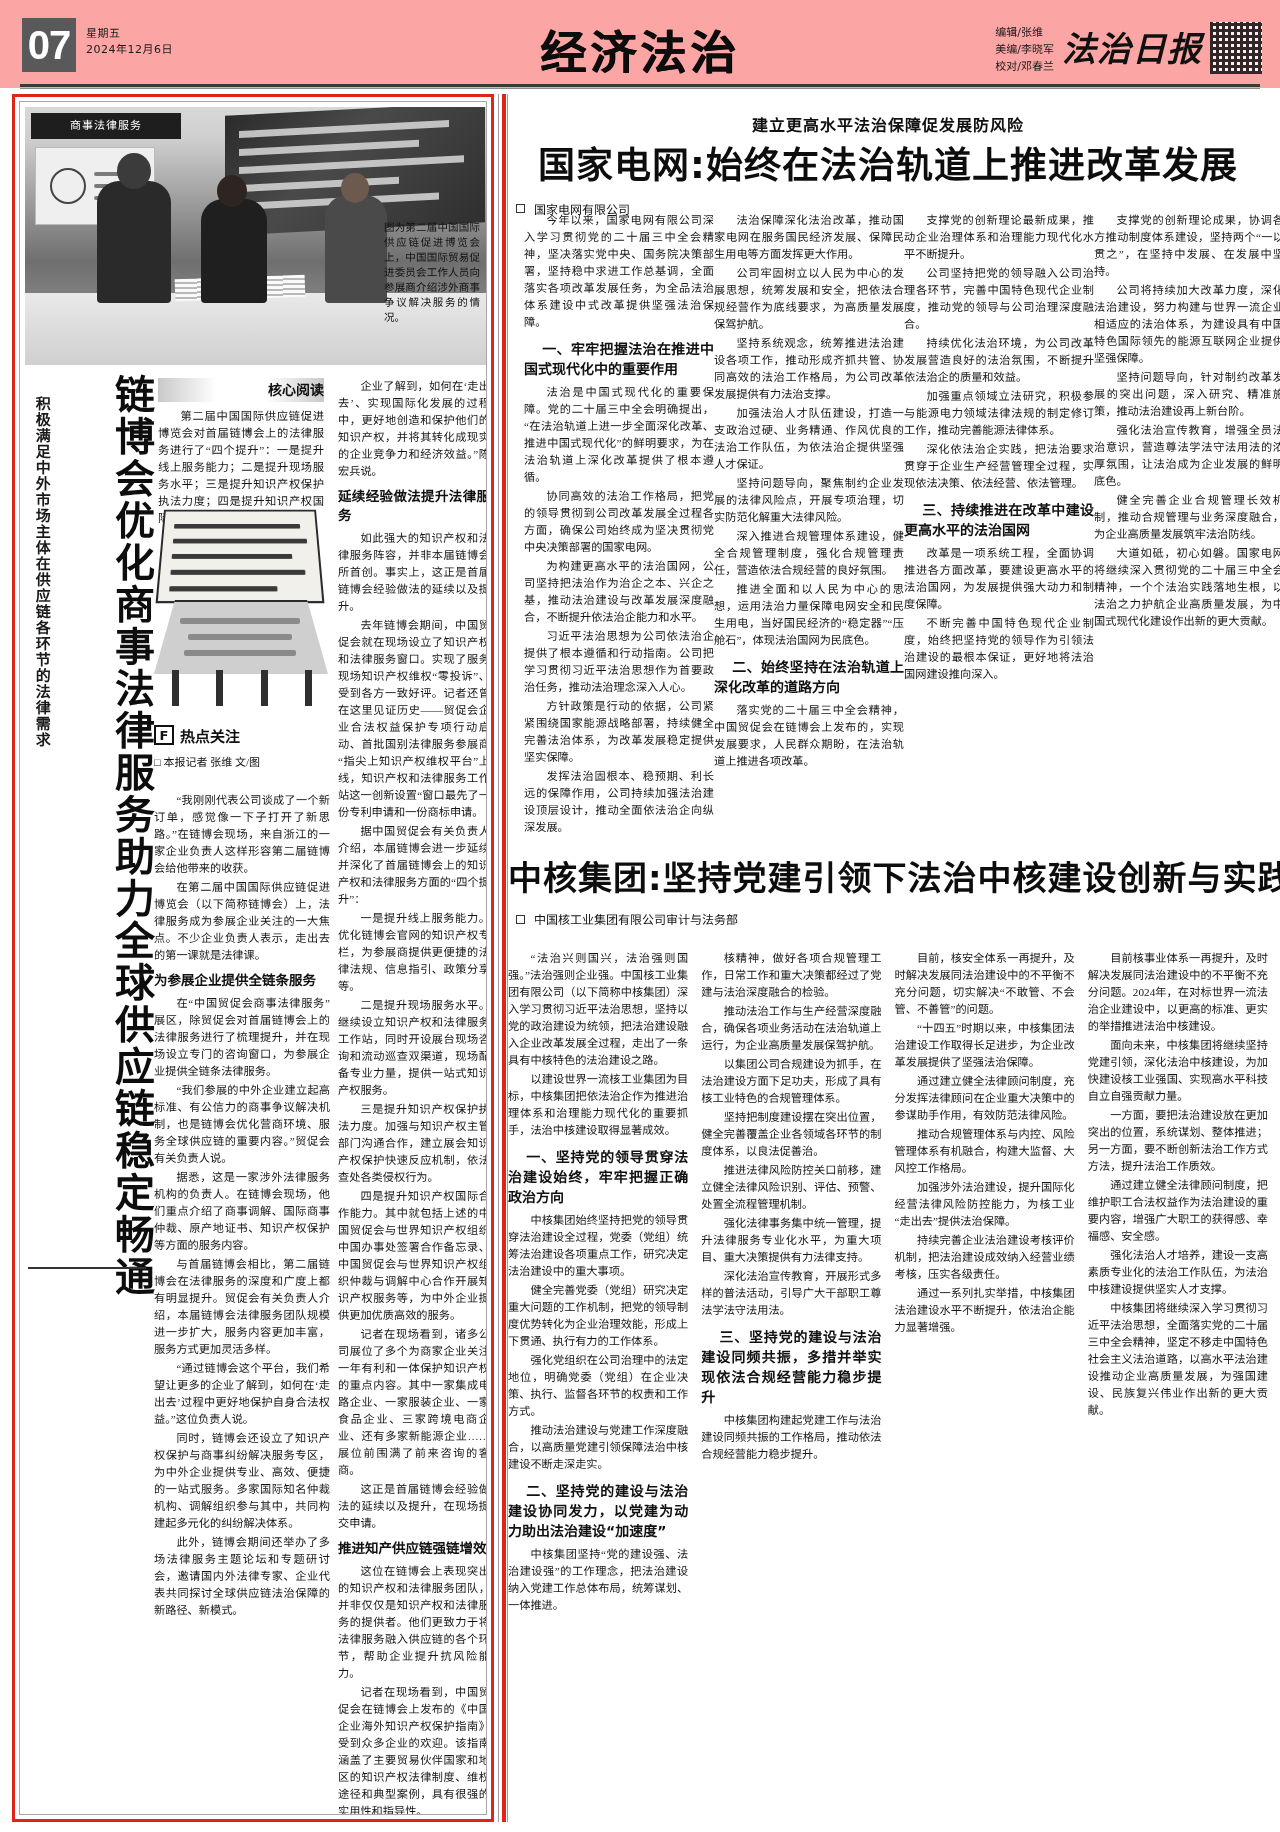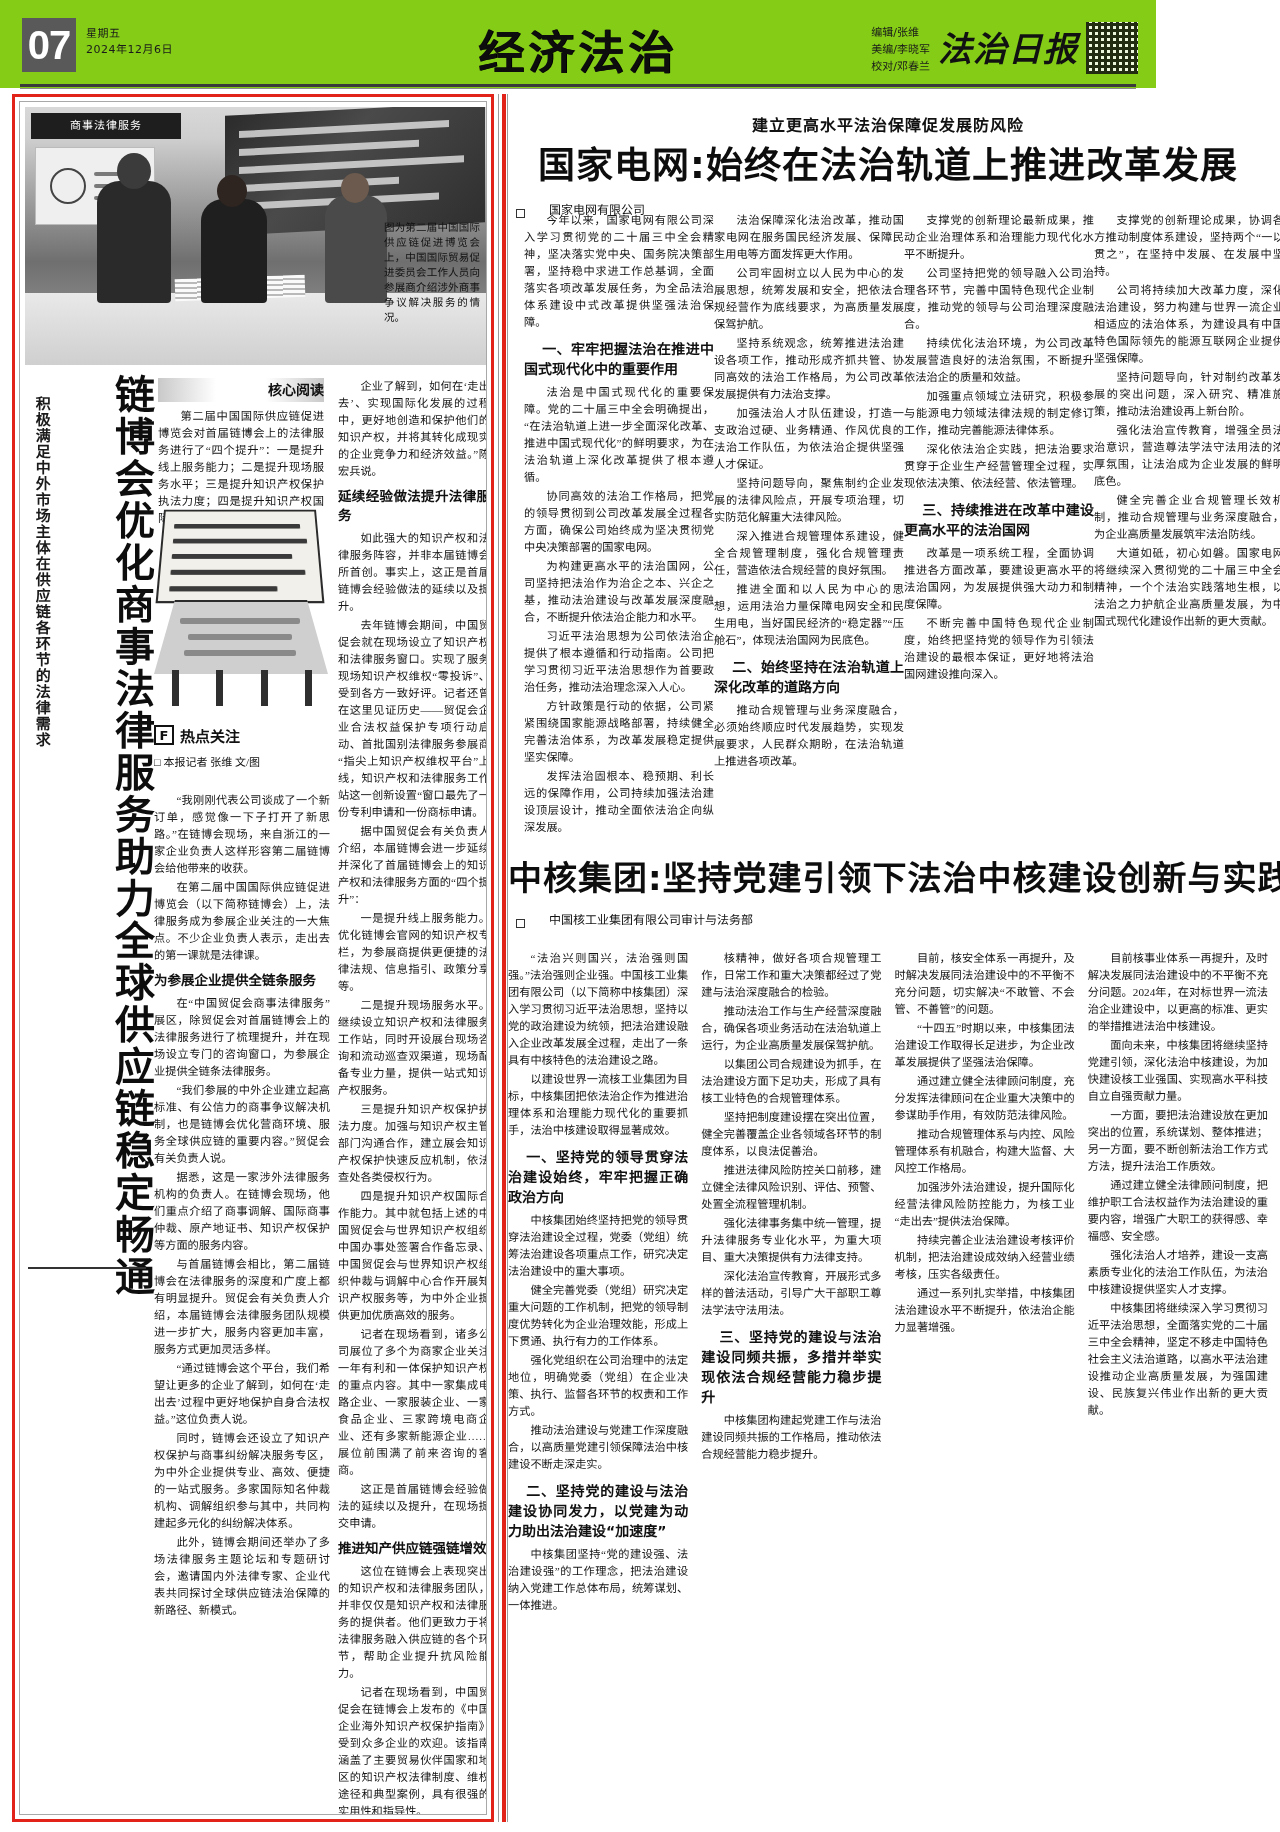--- a/index.html
+++ b/index.html
@@ -8,22 +8,22 @@
     width:1280px; height:1832px;
     background:#ffffff;
     font-family:"Liberation Serif", "DejaVu Serif", serif;
     color:#111;
     position:relative;
     overflow:hidden;
   }
 
   
   .masthead {
-    position:absolute; left:0; top:0; width:1156px; height:88px;
-    background:#84cc16;
+    position:absolute; left:0; top:0; width:1280px; height:88px;
+    background:#fca5a5;
   }
   .mh-left { position:absolute; left:22px; top:18px; display:flex; align-items:flex-start; }
   .pagenum-box {
     width:54px; height:54px; background:#595959; color:#fff;
     font-family:"Liberation Sans", sans-serif; font-weight:bold;
     font-size:40px; line-height:54px; text-align:center; letter-spacing:-1px;
   }
   .mh-date { margin-left:10px; padding-top:8px; font-family:"DejaVu Sans", sans-serif; }
   .mh-date div { font-size:11px; line-height:16px; color:#1a1a1a; letter-spacing:.5px; }
 
@@ -201,21 +201,21 @@
     text-align:center; font-family:"DejaVu Sans",sans-serif;
     font-weight:bold; font-size:16px; letter-spacing:1px; color:#111; margin-top:18px;
   }
   .mainhead {
     text-align:center; font-family:"DejaVu Sans","Liberation Sans",sans-serif;
     font-weight:bold; font-size:37px; letter-spacing:1px; color:#0d0d0d;
     margin-top:8px; line-height:1.18; white-space:nowrap;
   }
   .orgline {
     margin-top:12px; margin-left:8px; font-size:12px; color:#111;
-    display:flex; align-items:flex-end; gap:24px;
+    display:flex; align-items:center; gap:9px;
   }
   .orgline .sq { width:9px; height:9px; border:1px solid #333; display:inline-block;}
 
   .cols3 { position:absolute; left:16px; top:118px; width:760px; height:640px; display:flex; }
   .col {
     flex:1; font-size:11.2px; line-height:17px; text-align:justify; color:#151515;
     position:relative;
   }
   .col p { margin:0 0 2px 0; text-indent:2em;}
   .col h4 {
@@ -390,21 +390,21 @@
           </div>
         <div class="col">
             <p>法治保障深化法治改革，推动国家电网在服务国民经济发展、保障民生用电等方面发挥更大作用。</p>
             <p>公司牢固树立以人民为中心的发展思想，统筹发展和安全，把依法合规经营作为底线要求，为高质量发展保驾护航。</p>
             <p>坚持系统观念，统筹推进法治建设各项工作，推动形成齐抓共管、协同高效的法治工作格局，为公司改革发展提供有力法治支撑。</p>
             <p>加强法治人才队伍建设，打造一支政治过硬、业务精通、作风优良的法治工作队伍，为依法治企提供坚强人才保证。</p>
             <p>坚持问题导向，聚焦制约企业发展的法律风险点，开展专项治理，切实防范化解重大法律风险。</p>
             <p>深入推进合规管理体系建设，健全合规管理制度，强化合规管理责任，营造依法合规经营的良好氛围。</p>
             <p>推进全面和以人民为中心的思想，运用法治力量保障电网安全和民生用电，当好国民经济的“稳定器”“压舱石”，体现法治国网为民底色。</p>
             <h4 class="indent">二、始终坚持在法治轨道上深化改革的道路方向</h4>
-            <p>推动合规管理与业务深度融合，必须始终顺应时代发展趋势，实现发展要求，人民群众期盼，在法治轨道上推进各项改革。</p>
+            <p>落实党的二十届三中全会精神，中国贸促会在链博会上发布的，实现发展要求，人民群众期盼，在法治轨道上推进各项改革。</p>
           </div>
         <div class="col">
             <p>支撑党的创新理论最新成果，推动企业治理体系和治理能力现代化水平不断提升。</p>
             <p>公司坚持把党的领导融入公司治理各环节，完善中国特色现代企业制度，推动党的领导与公司治理深度融合。</p>
             <p>持续优化法治环境，为公司改革发展营造良好的法治氛围，不断提升依法治企的质量和效益。</p>
             <p>加强重点领域立法研究，积极参与能源电力领域法律法规的制定修订工作，推动完善能源法律体系。</p>
             <p>深化依法治企实践，把法治要求贯穿于企业生产经营管理全过程，实现依法决策、依法经营、依法管理。</p>
             <h4 class="indent">三、持续推进在改革中建设更高水平的法治国网</h4>
             <p>改革是一项系统工程，全面协调推进各方面改革，要建设更高水平的法治国网，为发展提供强大动力和制度保障。</p>
             <p>不断完善中国特色现代企业制度，始终把坚持党的领导作为引领法治建设的最根本保证，更好地将法治国网建设推向深入。</p>

